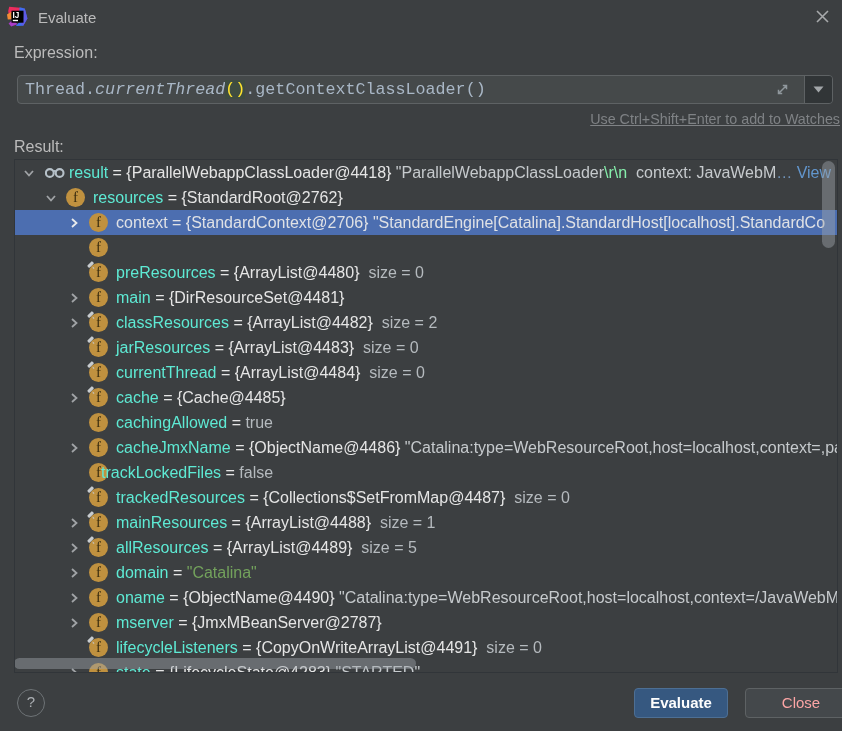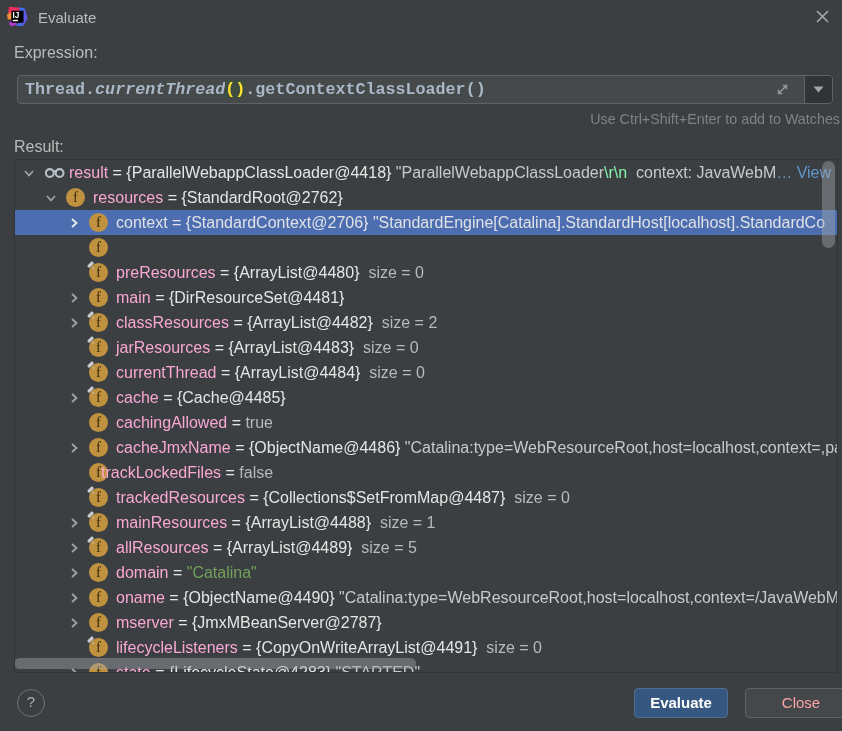--- a/index.html
+++ b/index.html
@@ -4,21 +4,21 @@
 html,body{margin:0;padding:0;}
 body{width:842px;height:731px;background:#3c3f41;position:relative;overflow:hidden;
   font-family:"Liberation Sans",sans-serif;-webkit-font-smoothing:antialiased;}
 .abs{position:absolute;}
 .lbl{color:#bbbbbb;font-size:16px;}
 
 #tree{position:absolute;left:14px;top:159px;width:824px;height:514px;
   border:1px solid #313539;background:#3c3f41;overflow:hidden;box-sizing:border-box;}
 .r{position:absolute;left:0;width:100%;height:25px;line-height:25px;font-size:16px;white-space:pre;}
 .t{position:absolute;top:0;}
-.n{color:#f9a8d4}
+.n{color:#5eead4}
 .g{color:#e5e5e5}
 .l{color:#b5babe}
 .s{color:#c6cacd}
 .grn{color:#73a25c}
 .o{color:#86efac}
 .bl{color:#6296cd}
 .dots{color:#6f92b8}
 .sel{background:#4c6eb0}
 .sel .n,.sel .g,.sel .l,.sel .s{color:#dfe1e5}
 .fi{position:absolute;top:3px;width:19px;height:19px;border-radius:50%;background:#c0913f;
@@ -35,25 +35,25 @@
 #bcl{left:745px;width:112px;background:#44484b;border:1px solid #5e6264;color:#fca5a5;}
 #help{position:absolute;left:17px;top:689px;width:28px;height:28px;border-radius:50%;
   border:1.5px solid #6e7376;box-sizing:border-box;color:#abafb3;font-size:15px;text-align:center;line-height:24px;}
 
 #fld{position:absolute;left:17px;top:75px;width:816px;height:29px;box-sizing:border-box;
   border:1px solid #5e6264;border-radius:4px;background:#45494a;}
 #fbtn{position:absolute;right:0;top:0;width:27px;height:27px;background:#313537;
   border-left:1px solid #5e6264;border-radius:0 3px 3px 0;}
 #fbtn svg{position:absolute;left:8px;top:10px;}
 #mono{position:absolute;left:7px;top:0;line-height:27px;font-family:"Liberation Mono",monospace;
-  font-size:16.7px;color:#a9b7c6;white-space:pre;font-weight:bold;}
+  font-size:16.7px;color:#a9b7c6;white-space:pre;}
 #mono .hl{background:#3e4c42;color:#ffe32e;}
 #mono .it{font-style:italic;}
 #exp{position:absolute;right:42px;top:6px;}
-#hint{position:absolute;right:2px;top:111px;font-size:14.3px;color:#7f8285;}
+#hint{position:absolute;right:2px;top:111px;font-size:14.3px;color:#7f8285;text-decoration:underline;}
 </style></head>
 <body>
 
 <svg class="abs" style="left:7px;top:6px" width="21" height="21" viewBox="0 0 21 21">
  <polygon points="2.2,0.8 13.2,1.8 12.4,7 4.6,7 2,10.5 1.2,5" fill="#ec2d5e"></polygon>
  <polygon points="0,8.5 4.2,5.8 4.8,13.2 0.8,13.4" fill="#f28c35"></polygon>
  <polygon points="1.6,17.5 6.2,13.6 10.4,18.2 4.2,20.4" fill="#aa3cc8"></polygon>
  <polygon points="12.6,1.2 17.8,2.6 20.4,12.6 16.2,19.8 8.8,19.9 12.2,16.2 15.4,16.2 16.8,6.6 12.2,6.2" fill="#3f6df2"></polygon>
  <polygon points="17.8,2.6 20.4,12.6 16.2,19.8 14,17.8 16.8,12 16,4.4" fill="#5f5ae6"></polygon>
  <rect x="4.5" y="4.7" width="12" height="12" fill="#000000"></rect>

